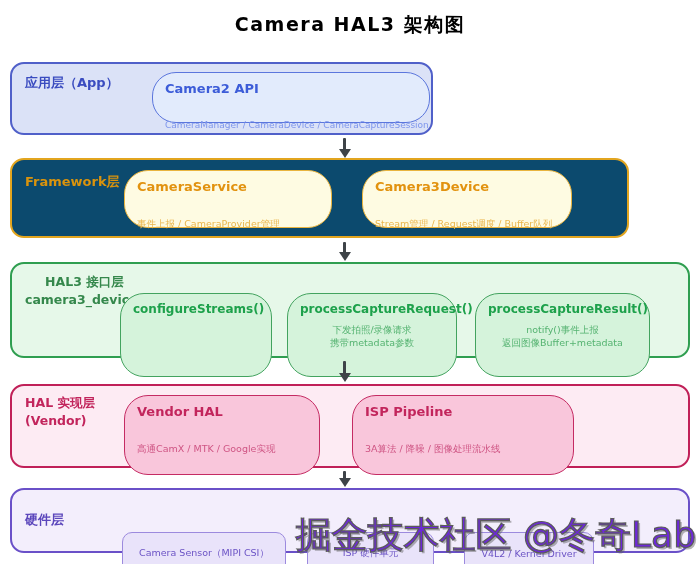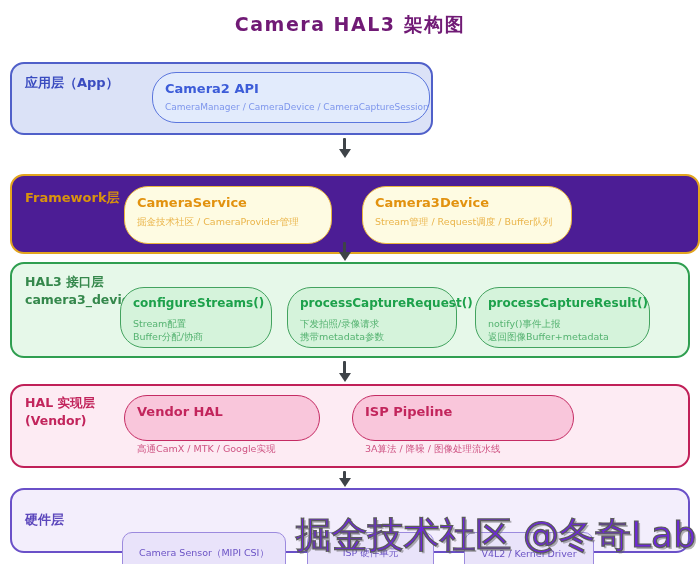--- a/index.html
+++ b/index.html
@@ -16,80 +16,80 @@
 
   .diagram-title {
     position: absolute;
     top: 12px;
     left: 0;
     width: 700px;
     text-align: center;
     font-size: 19px;
     font-weight: bold;
     letter-spacing: 1.5px;
-    color: #701a75;
+    color: #000000;
   }
 
   .layer {
     position: absolute;
     border-radius: 14px;
   }
   .layer-label {
     position: absolute;
     left: 13px;
     font-size: 13px;
     font-weight: bold;
     white-space: nowrap;
     line-height: 1.45;
   }
   .node {
     position: absolute;
     border-radius: 24px;
     padding: 8px 12px;
   }
   .node-title { font-size: 12.5px; font-weight: bold; white-space: nowrap; }
-  .node-sub   { font-size: 9px; margin-top: 5px; white-space: nowrap; line-height: 1.4; }
+  .node-sub   { font-size: 9px; margin-top: 23px; white-space: nowrap; line-height: 1.4; }
 
   
   .layer-app  { left: 10px; top: 62px; width: 423px; height: 73px;
                 background: #dbe2f7; border: 2px solid #5060c9; }
   .layer-app .layer-label { top: 10px; color: #3a4cc0; }
   .layer-app .node { left: 140px; top: 8px; width: 278px; height: 51px;
                 background: #e2ebfc; border: 1.7px solid #5b76dd; }
   .layer-app .node-title { color: #3c5cd8; font-size: 13px; }
   .layer-app .node-sub   { color: #7e96ec; }
 
   
-  .layer-framework { left: 10px; top: 174px; width: 690px; height: 80px;
-                background: #4c1d95; border: 2px solid #e2a51f; }
+  .layer-framework { left: 10px; top: 158px; width: 619px; height: 80px;
+                background: #0c4a6e; border: 2px solid #e2a51f; }
   .layer-framework .layer-label { top: 13px; color: #d9930d; }
   .layer-framework .node { top: 10px; height: 58px;
                 background: #fefbe2; border: 1.7px solid #e9b43e; }
   .node-camera-service { left: 112px; width: 208px; }
   .node-camera3-device { left: 350px; width: 210px; }
   .layer-framework .node-title { color: #e2920f; font-size: 13px; }
   .layer-framework .node-sub   { color: #eab54b; font-size: 9.5px; }
 
   
   .layer-hal3 { left: 10px; top: 262px; width: 680px; height: 96px;
-                background: #e6f8e9; border: 2px solid #2f9e50; }
+                background: #e6f8e9; border: 2px solid #2f9e50; text-align: center; }
   .layer-hal3 .layer-label { top: 9px; color: #35884c; font-size: 12.5px; }
-  .layer-hal3 .node { top: 23px; height: 61px;
+  .layer-hal3 .node { top: 29px; height: 84px;
                 background: #d5f3db; border: 1.7px solid #43a35f; }
   .node-configure-streams       { left: 108px; width: 152px; }
   .node-process-capture-request { left: 275px; width: 170px; }
   .node-process-capture-result  { left: 463px; width: 175px; }
   .layer-hal3 .node-title { color: #1da14b; font-size: 12px; }
   .layer-hal3 .node-sub   { color: #55b371; font-size: 9.5px; margin-top: 7px; }
 
   
   .layer-vendor { left: 10px; top: 384px; width: 680px; height: 84px;
                 background: #fdebf3; border: 2.5px solid #c02058; }
   .layer-vendor .layer-label { top: 8px; color: #c2255c; font-size: 12.5px; }
-  .layer-vendor .node { top: 9px; height: 46px;
+  .layer-vendor .node { top: 9px; height: 80px;
                 background: #f9c6db; border: 1.7px solid #c52b63; }
   .node-vendor-hal   { left: 112px; width: 196px; }
   .node-isp-pipeline { left: 340px; width: 222px; }
   .layer-vendor .node-title { color: #c2255c; font-size: 13px; }
   .layer-vendor .node-sub   { color: #cf5584; font-size: 9.5px; margin-top: 23px; }
 
   
   .layer-hw { left: 10px; top: 488px; width: 680px; height: 65px;
                 background: #f3eefc; border: 2px solid #6a50c8; }
   .layer-hw .layer-label { top: 21px; color: #5b46bb; }
@@ -147,44 +147,40 @@
 
   <div class="arrow arrow-1">
     <div class="arrow-line"></div>
     <div class="arrow-head"></div>
   </div>
 
   <div class="layer layer-framework">
     <div class="layer-label">Framework层</div>
     <div class="node node-camera-service">
       <div class="node-title">CameraService</div>
-      <div class="node-sub">掘金技术社区 / CameraProvider管理</div>
+      <div class="node-sub">事件上报 / CameraProvider管理</div>
     </div>
     <div class="node node-camera3-device">
       <div class="node-title">Camera3Device</div>
       <div class="node-sub">Stream管理 / Request调度 / Buffer队列</div>
     </div>
   </div>
 
   <div class="arrow arrow-2">
     <div class="arrow-line"></div>
     <div class="arrow-head"></div>
   </div>
 
   <div class="layer layer-hal3">
     <div class="layer-label">
       <div>HAL3 接口层</div>
       <div>camera3_device_</div>
     </div>
     <div class="node node-configure-streams">
       <div class="node-title">configureStreams()</div>
-      <div class="node-sub">
-        <div>Stream配置</div>
-        <div>Buffer分配/协商</div>
-      </div>
     </div>
     <div class="node node-process-capture-request">
       <div class="node-title">processCaptureRequest()</div>
       <div class="node-sub">
         <div>下发拍照/录像请求</div>
         <div>携带metadata参数</div>
       </div>
     </div>
     <div class="node node-process-capture-result">
       <div class="node-title">processCaptureResult()</div>

